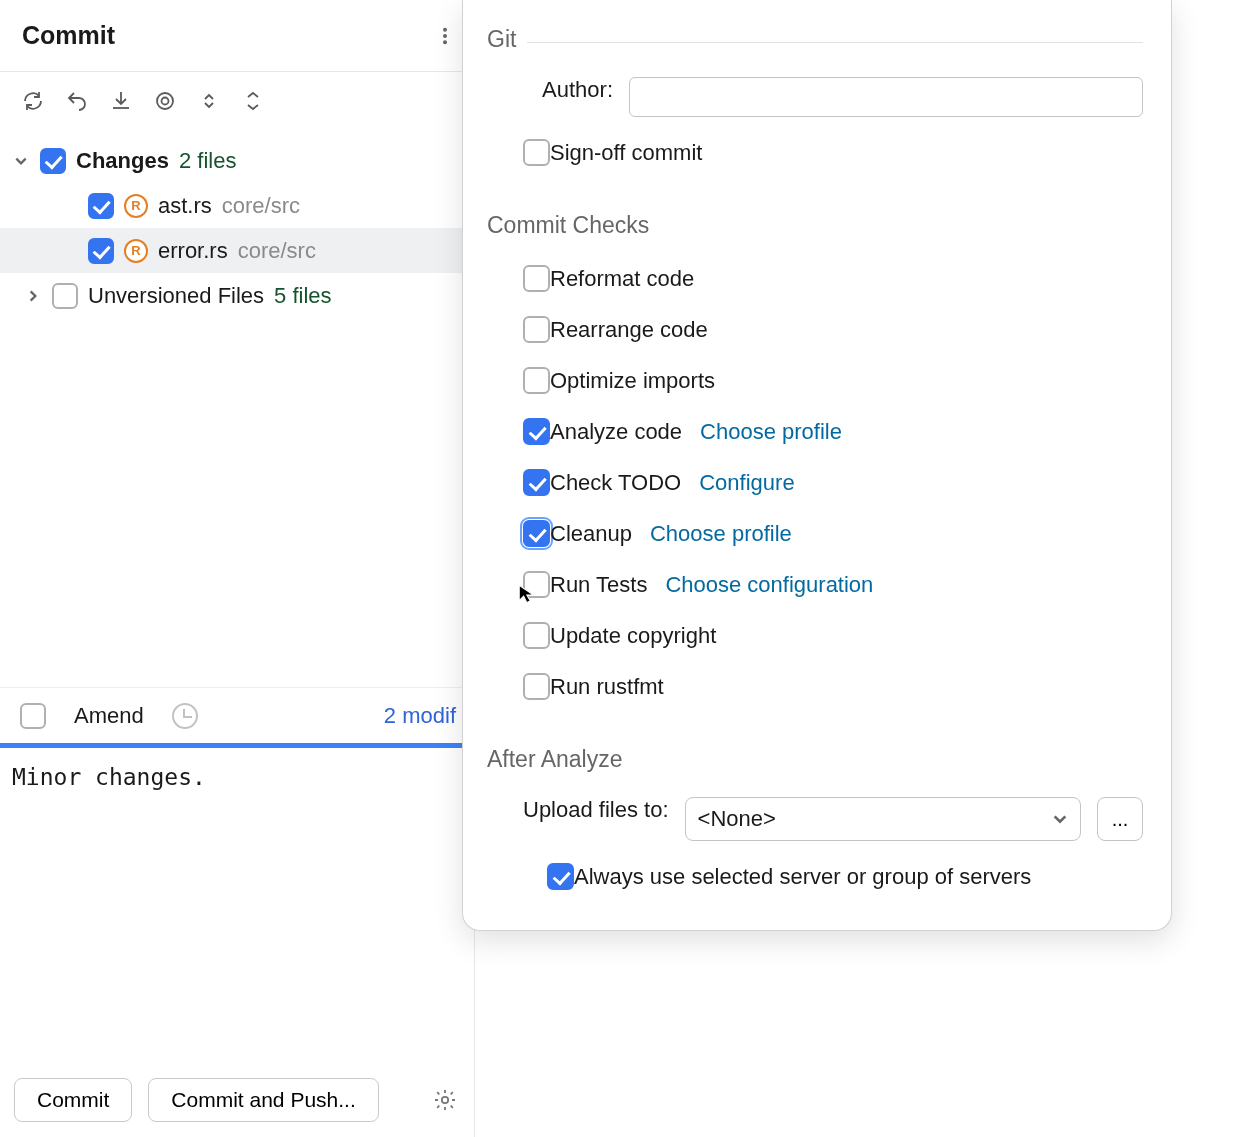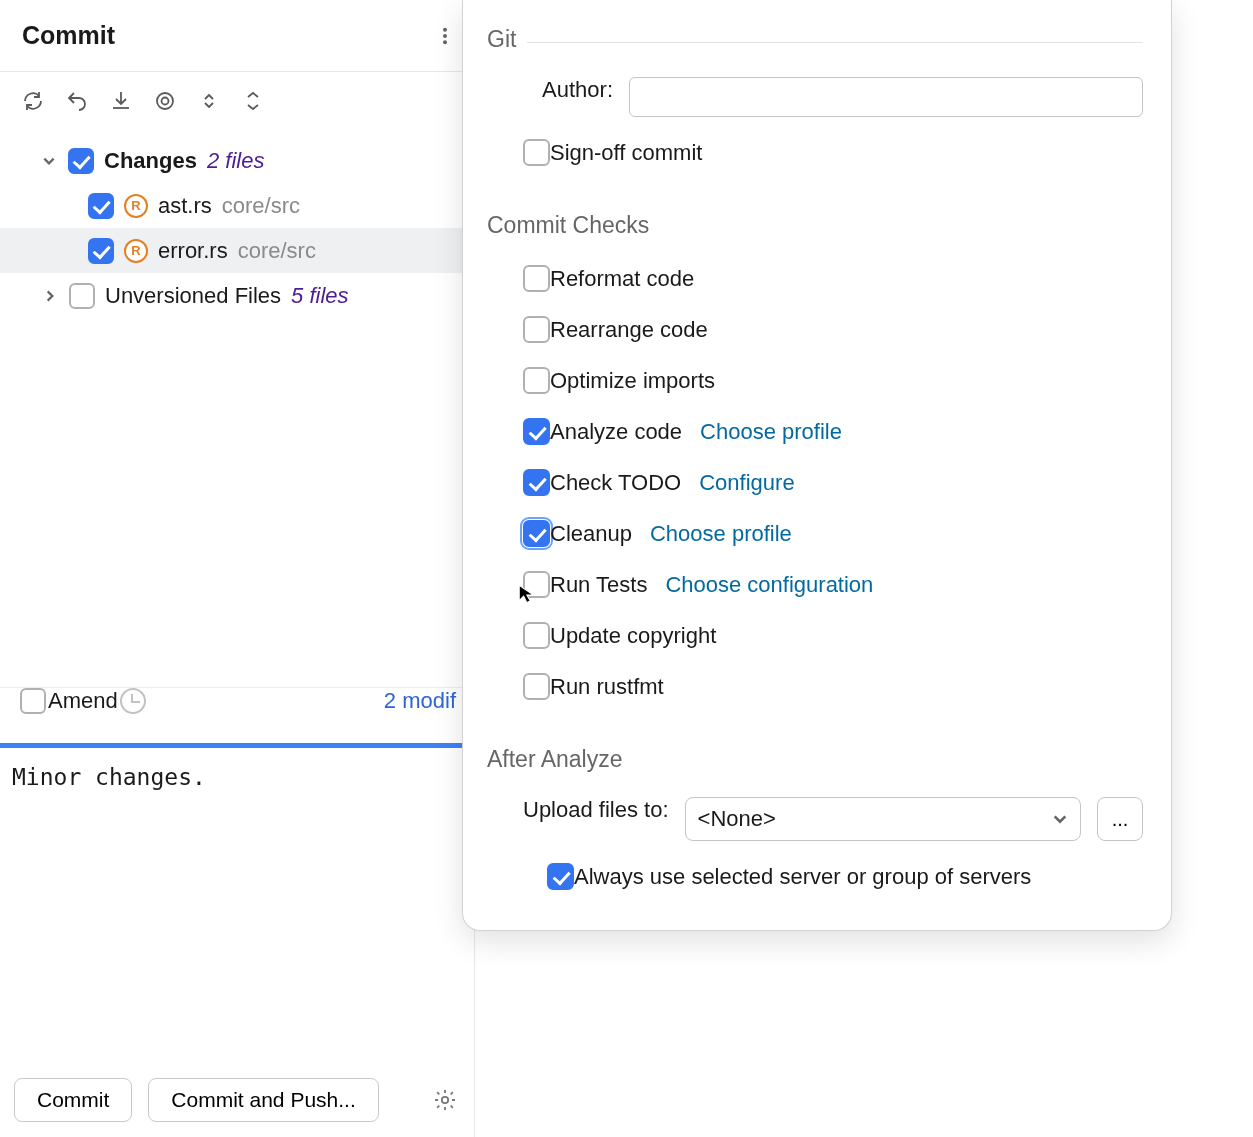--- a/index.html
+++ b/index.html
@@ -59,26 +59,26 @@
 
     .tree {
       flex: 1;
       padding-top: 18px;
       overflow: auto;
     }
     .tree-row {
       display: flex;
       align-items: center;
       height: 45px;
-      padding-left: 40px;
+      padding-left: 12px;
       gap: 10px;
       white-space: nowrap;
     }
     .tree-row.indent { padding-left: 88px; }
-    .tree-row.indent2 { padding-left: 41px; }
+    .tree-row.indent2 { padding-left: 24px; }
     .tree-row.selected { background: #eef0f2; }
     .chevron {
       width: 18px; height: 18px;
       display: flex; align-items: center; justify-content: center;
       color: #666;
     }
     .chk {
       width: 26px; height: 26px;
       border-radius: 6px;
       border: 2px solid #b0b0b0;
@@ -89,38 +89,39 @@
     .chk.on { background: #3574f0; border-color: #3574f0; }
     .chk.on::after {
       content: "";
       width: 7px; height: 13px;
       border: solid #fff;
       border-width: 0 3px 3px 0;
       transform: rotate(42deg) translateY(-1px);
     }
     .chk.focus { outline: 2px solid #6aa2ff; outline-offset: 1px; }
     .bold { font-weight: 700; }
-    .muted { color: #4c1d95; font-style: italic; }
+    .muted { color: #14532d; }
     .filecol { color: #8a8a8a; }
     .rust-icon {
       width: 24px; height: 24px;
       border-radius: 50%;
       border: 2px solid #e67e22;
       color: #e67e22;
       display: flex; align-items: center; justify-content: center;
       font-size: 13px; font-weight: 800;
       flex-shrink: 0;
       background: #fff;
     }
 
     .amend-row {
       height: 56px;
       display: flex;
+      align-items: center;
       padding: 0 18px 0 20px;
-      gap: 2px;
+      gap: 28px;
       border-top: 1px solid #eee;
     }
     .clock {
       width: 26px; height: 26px;
       border-radius: 50%;
       border: 2px solid #c2c2c2;
       position: relative;
     }
     .clock::after {
       content: "";

